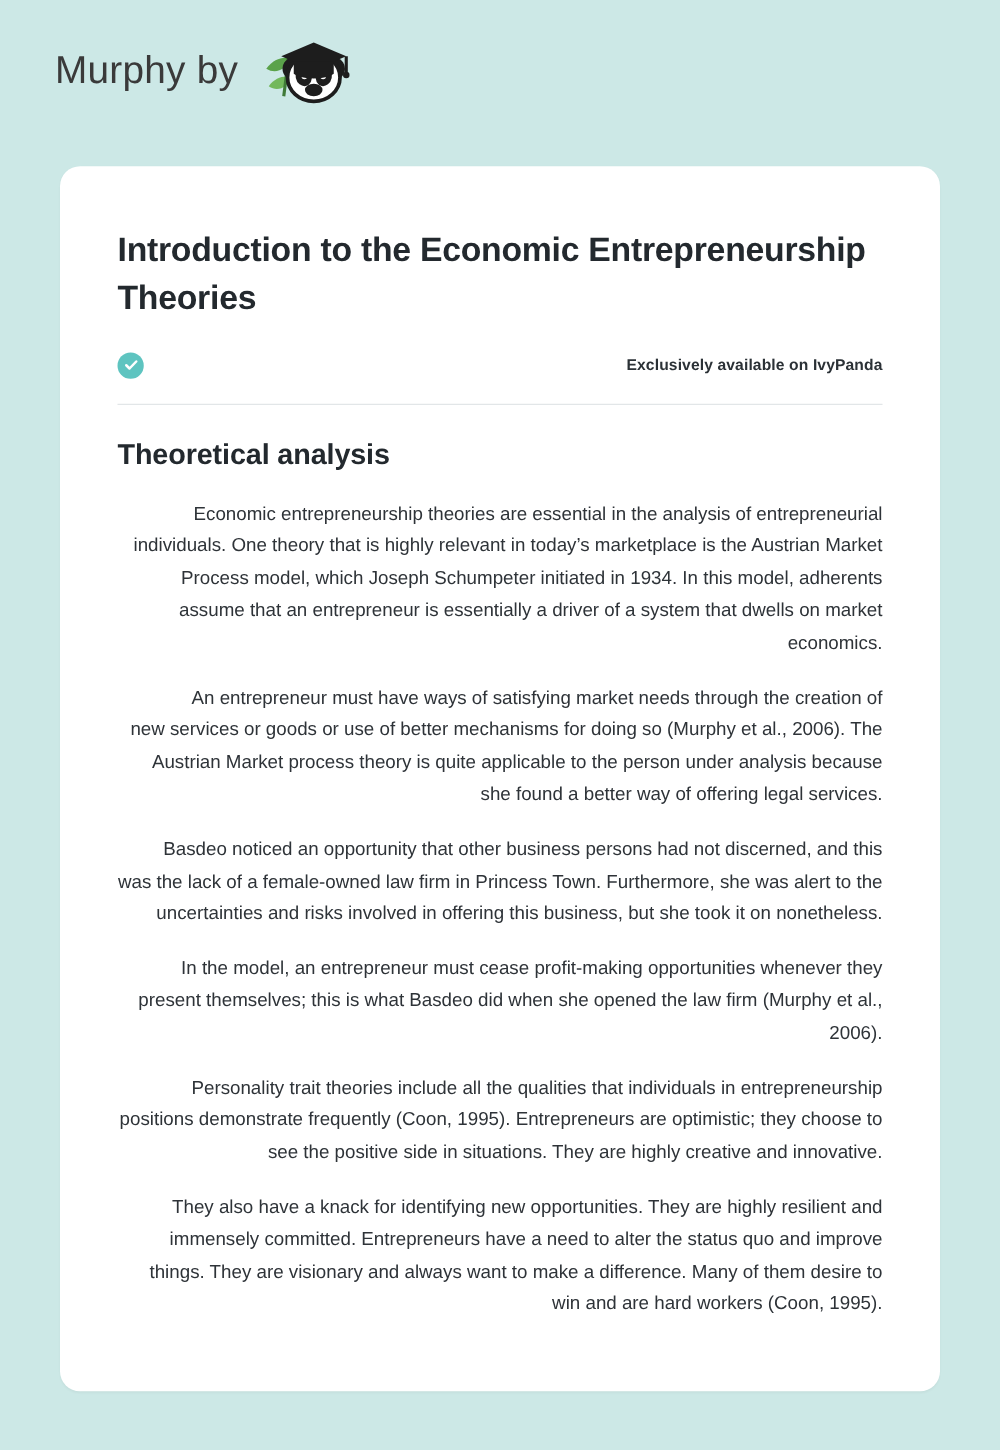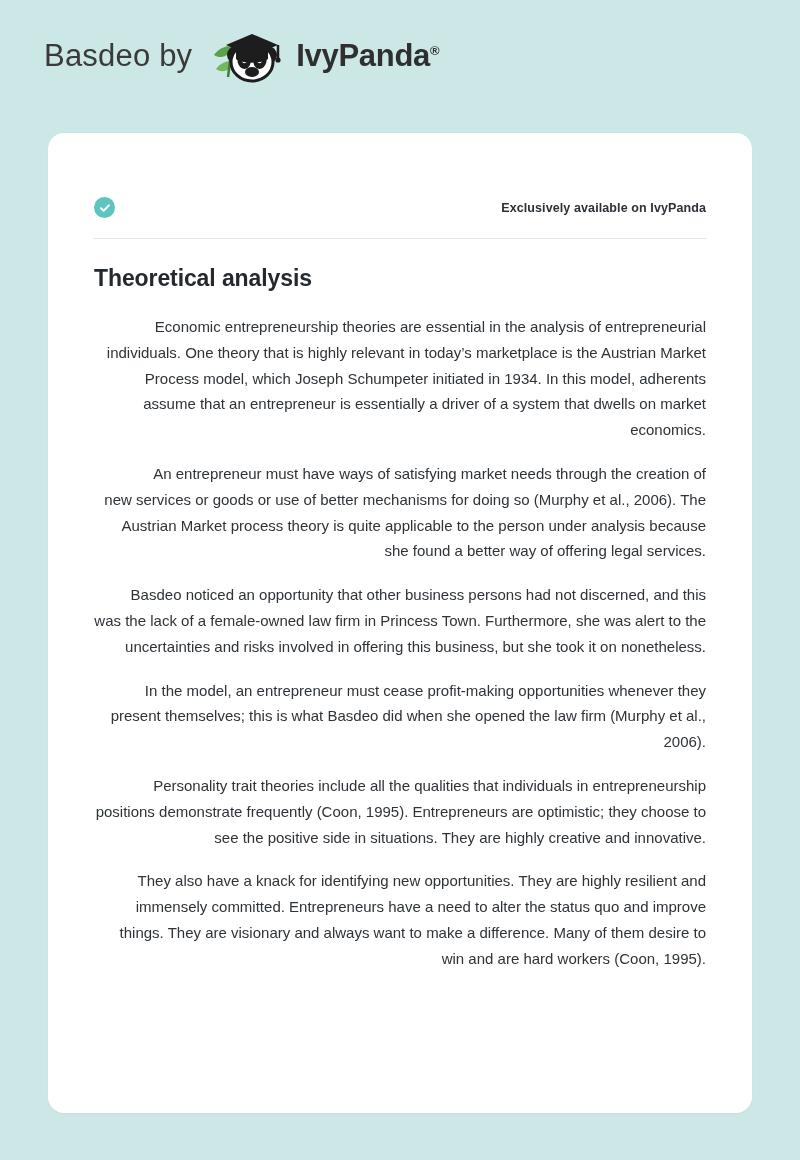--- a/index.html
+++ b/index.html
@@ -140,21 +140,21 @@
     text-align: right;
   }
   .body-copy p:last-child { margin-bottom: 0; }
 </style>
 </head>
 <body>
 
 <div class="page">
 
   <div class="brand-header">
-    <span class="brand-essay">Basdeo by</span>
+    <span class="brand-essay">Murphy by</span>
 
     <span class="brand-logo-wrap">
       <span class="panda-mark">
         <svg width="86" height="62" viewBox="0 0 86 62" xmlns="http://www.w3.org/2000/svg">
 
           <path d="M8 30 C14 22, 22 20, 27 22 C24 30, 16 35, 8 30 Z" fill="#5aa24a"></path>
           <path d="M10 44 C15 37, 23 35, 28 37 C25 45, 17 49, 10 44 Z" fill="#72b85c"></path>
           <path d="M26 20 L22 52" stroke="#3f7a38" stroke-width="2.5" fill="none"></path>
 
           <circle cx="30" cy="30" r="9" fill="#1d1d1d"></circle>
@@ -168,28 +168,26 @@
           <circle cx="53.5" cy="36" r="2.3" fill="#ffffff"></circle>
 
           <ellipse cx="46" cy="47" rx="7" ry="5" fill="#1d1d1d"></ellipse>
 
           <path d="M20 20 L46 9 L72 20 L46 31 Z" fill="#1d1d1d"></path>
           <path d="M30 24 L30 34 C36 39, 56 39, 62 34 L62 24" fill="#1d1d1d"></path>
           <path d="M72 20 L72 33" stroke="#1d1d1d" stroke-width="2.5" fill="none"></path>
           <circle cx="72" cy="35" r="2.6" fill="#1d1d1d"></circle>
         </svg>
       </span>
-      <span class="brand-name">
-        <span>IvyPanda</span><span class="reg">®</span>
-      </span>
     </span>
   </div>
 
   <div class="card">
 
+    <h1 class="doc-title">Introduction to the Economic Entrepreneurship Theories</h1>
 
     <div class="exclusive-row">
       <span class="check-badge">
         <svg width="12" height="12" viewBox="0 0 12 12" xmlns="http://www.w3.org/2000/svg">
           <path d="M2 6.2 L4.6 8.8 L10 3.2" stroke="#ffffff" stroke-width="2" fill="none" stroke-linecap="round" stroke-linejoin="round"></path>
         </svg>
       </span>
       <span class="exclusive-text">Exclusively available on IvyPanda</span>
     </div>
 

